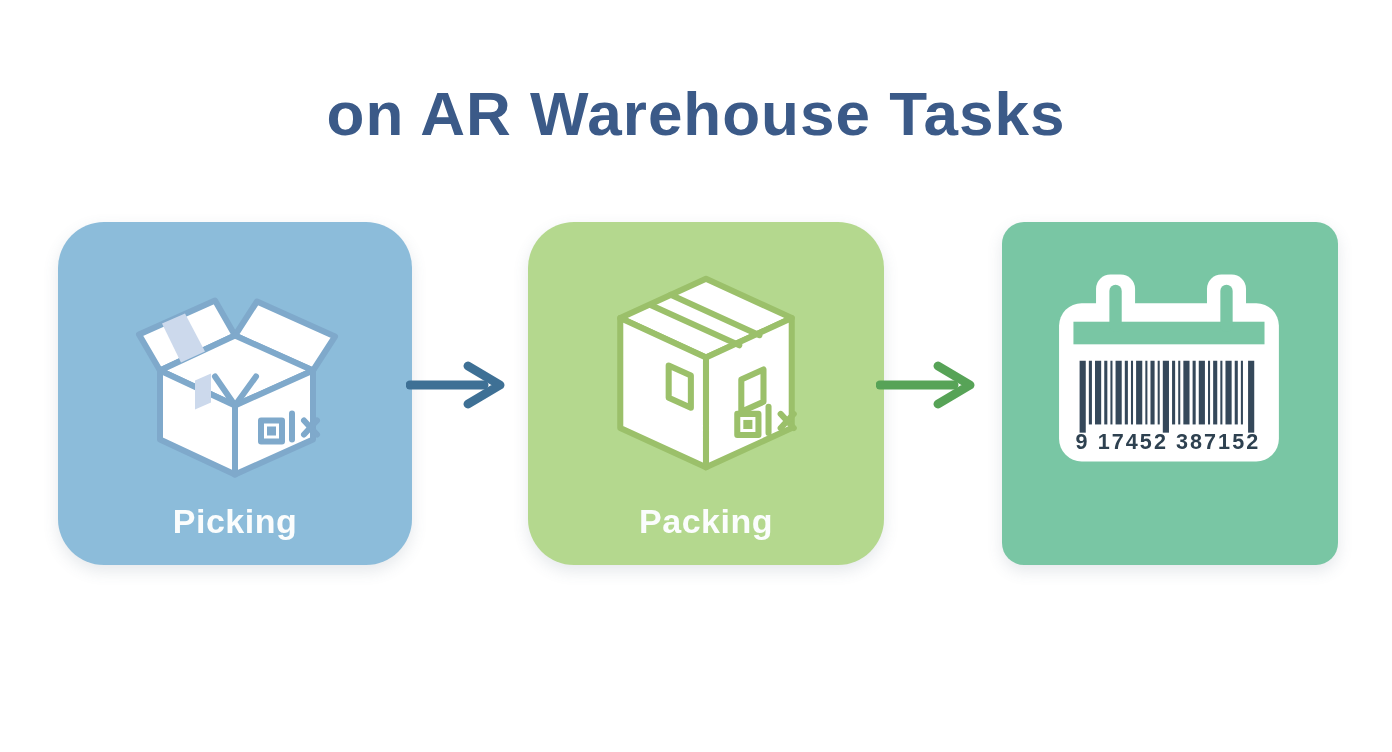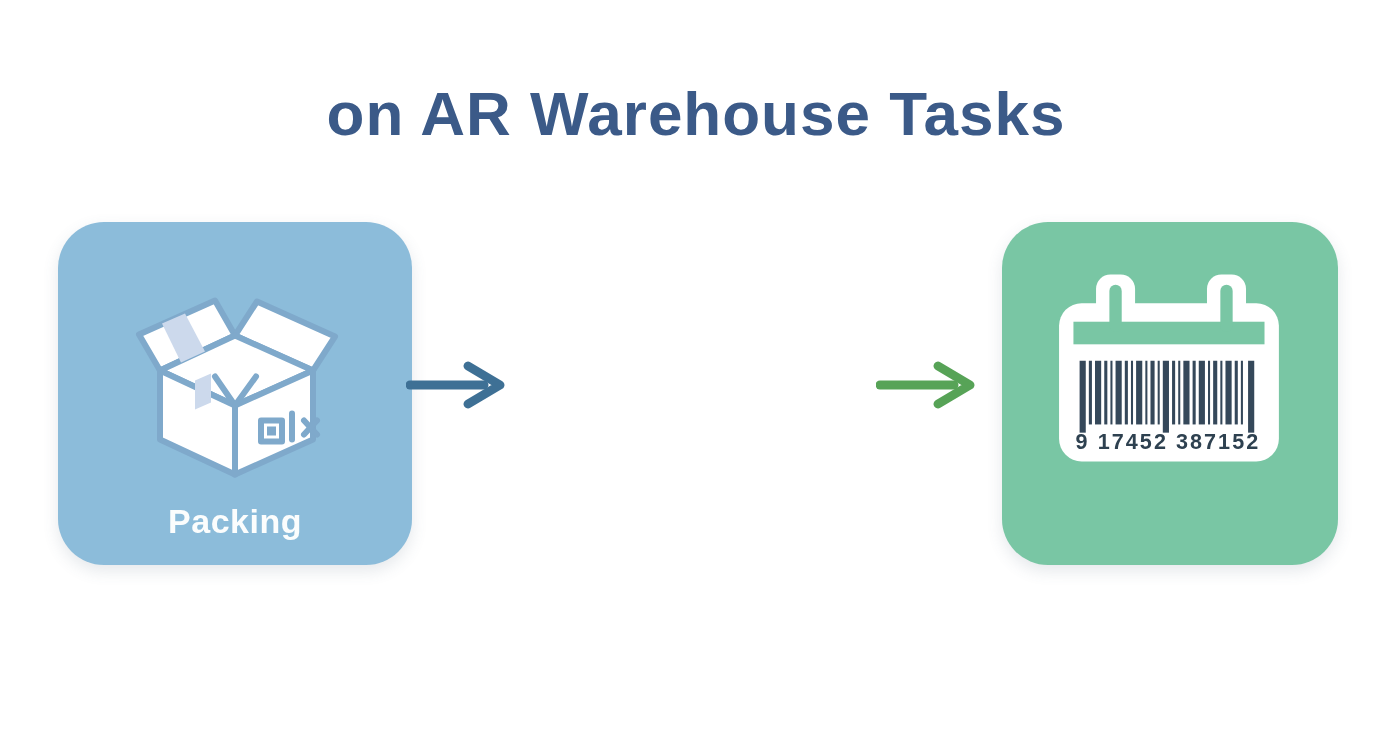--- a/index.html
+++ b/index.html
@@ -22,21 +22,21 @@
   }
   .card{
     position:absolute;
     top:222px;
     height:343px;
     border-radius:46px;
     box-shadow:0 6px 16px rgba(70,90,110,0.14);
   }
   .card-picking{left:58px;width:354px;background:#8cbcda;}
   .card-packing{left:528px;width:356px;background:#b4d88e;}
-  .card-inventory{left:1002px;width:336px;background:#79c6a4;}
+  .card-inventory{left:1002px;width:336px;background:#79c6a4;border-radius:22px;}
   .card-icon{
     position:absolute;
     top:38px;left:0;width:100%;
     display:flex;justify-content:center;
   }
   .card-label{
     position:absolute;
     bottom:24px;left:0;width:100%;
     text-align:center;
     font-size:34px;
@@ -77,30 +77,56 @@
 
         <g stroke="#7fa9cb" stroke-width="6" stroke-linejoin="round" stroke-linecap="round">
           <rect x="146" y="158" width="21" height="21" fill="#ffffff"></rect>
           <rect x="152" y="164" width="9" height="9" fill="#7fa9cb" stroke="none"></rect>
           <path d="M177,151 L177,177"></path>
           <path d="M189,158 L202,172"></path>
           <path d="M202,158 L189,172"></path>
         </g>
       </svg>
     </div>
-    <div class="card-label">Packing</div>
+    <div class="card-label">Picking</div>
   </div>
 
   <svg class="arrow arrow-1" viewBox="0 0 106 54" fill="none">
     <g stroke-width="9" stroke-linecap="round" stroke-linejoin="round" stroke="#3e7095">
       <path d="M4,27 L78,27"></path>
       <path d="M62,8 L94,27 L62,46"></path>
     </g>
   </svg>
 
+  <div class="card card-packing" style="background-color: rgb(180, 216, 142);">
+    <div class="card-icon">
+      <svg width="232" height="218" viewBox="0 0 230 215" fill="none">
+        <g stroke="#9bc06a" stroke-width="6" stroke-linejoin="round" stroke-linecap="round">
+
+          <path d="M115,18 L200,57 L115,96 L30,57 Z" fill="#ffffff"></path>
+
+          <path d="M30,57 L115,96 L115,205 L30,166 Z" fill="#ffffff"></path>
+          <path d="M115,96 L200,57 L200,166 L115,205 Z" fill="#ffffff"></path>
+
+          <path d="M60,44 L148,84"></path>
+          <path d="M80,34 L168,74"></path>
+
+          <path d="M78,104 L100,114 L100,146 L78,136 Z" fill="#ffffff"></path>
+          <path d="M150,118 L172,108 L172,140 L150,150 Z" fill="#ffffff"></path>
+
+          <rect x="146" y="152" width="21" height="21" fill="#ffffff"></rect>
+          <rect x="152" y="158" width="9" height="9" fill="#9bc06a" stroke="none"></rect>
+          <path d="M177,145 L177,171"></path>
+          <path d="M189,152 L202,166"></path>
+          <path d="M202,152 L189,166"></path>
+        </g>
+      </svg>
+    </div>
+    <div class="card-label">Packing</div>
+  </div>
 
   <svg class="arrow arrow-2" viewBox="0 0 106 54" fill="none">
     <g stroke-width="9" stroke-linecap="round" stroke-linejoin="round" stroke="#57a357">
       <path d="M4,27 L78,27"></path>
       <path d="M62,8 L94,27 L62,46"></path>
     </g>
   </svg>
 
   <div class="card card-inventory" style="background-color: rgb(121, 198, 164);">
     <div class="card-icon" style="top:50px;">

